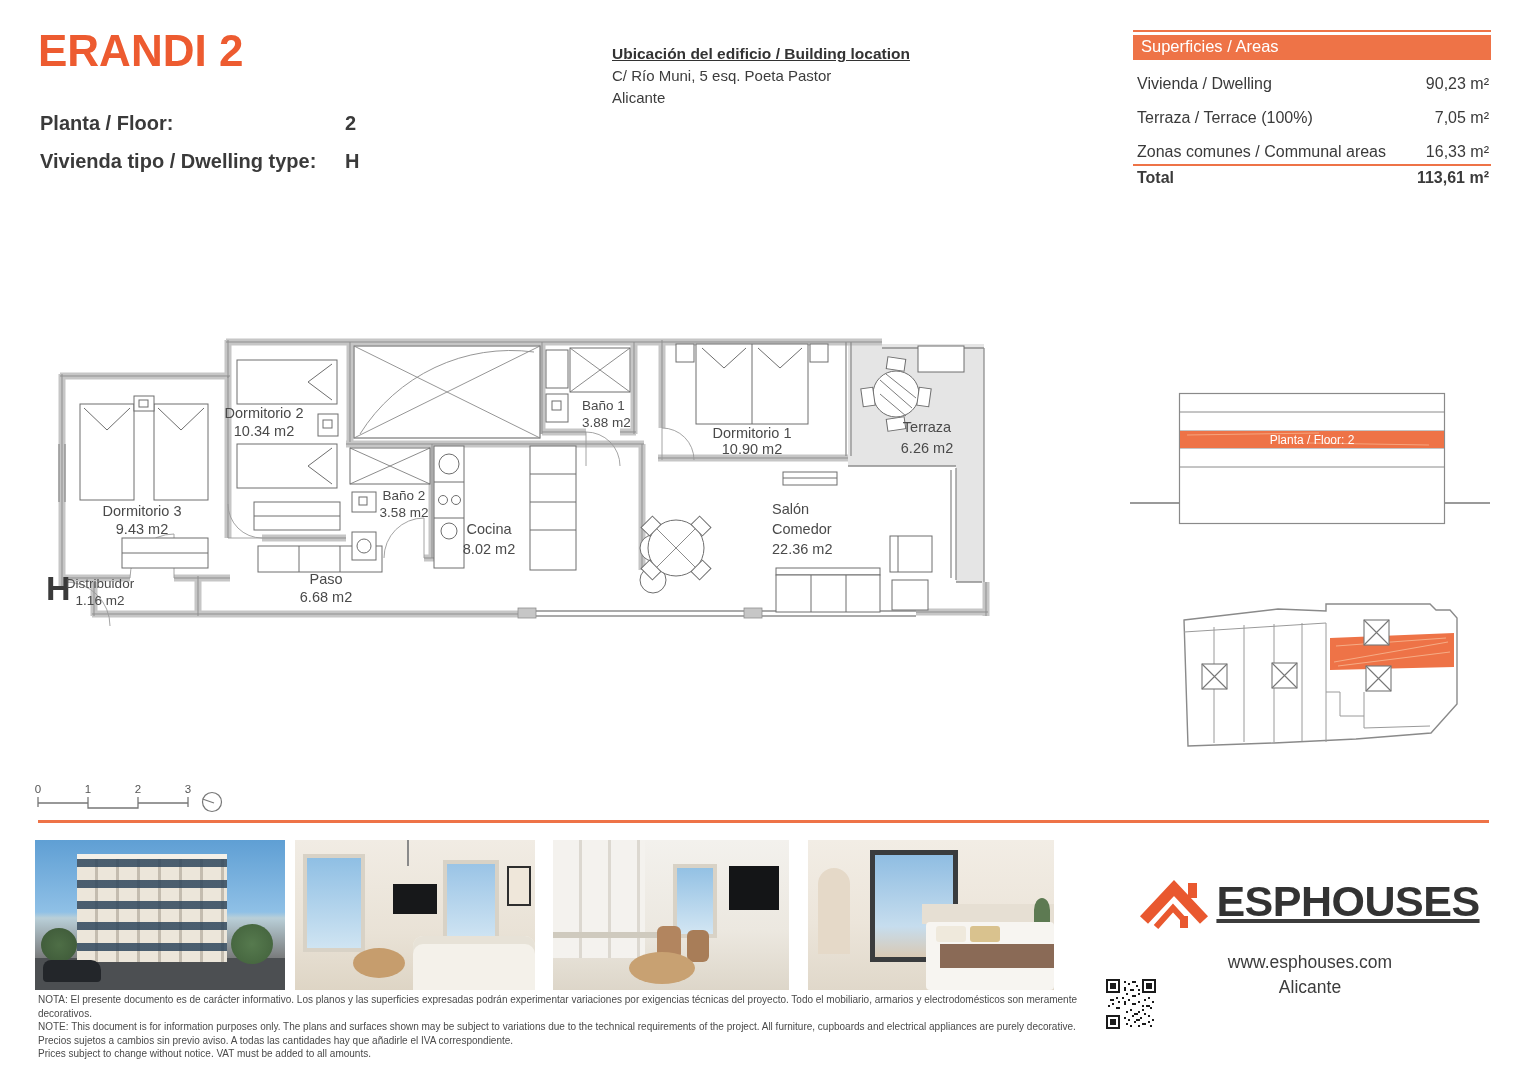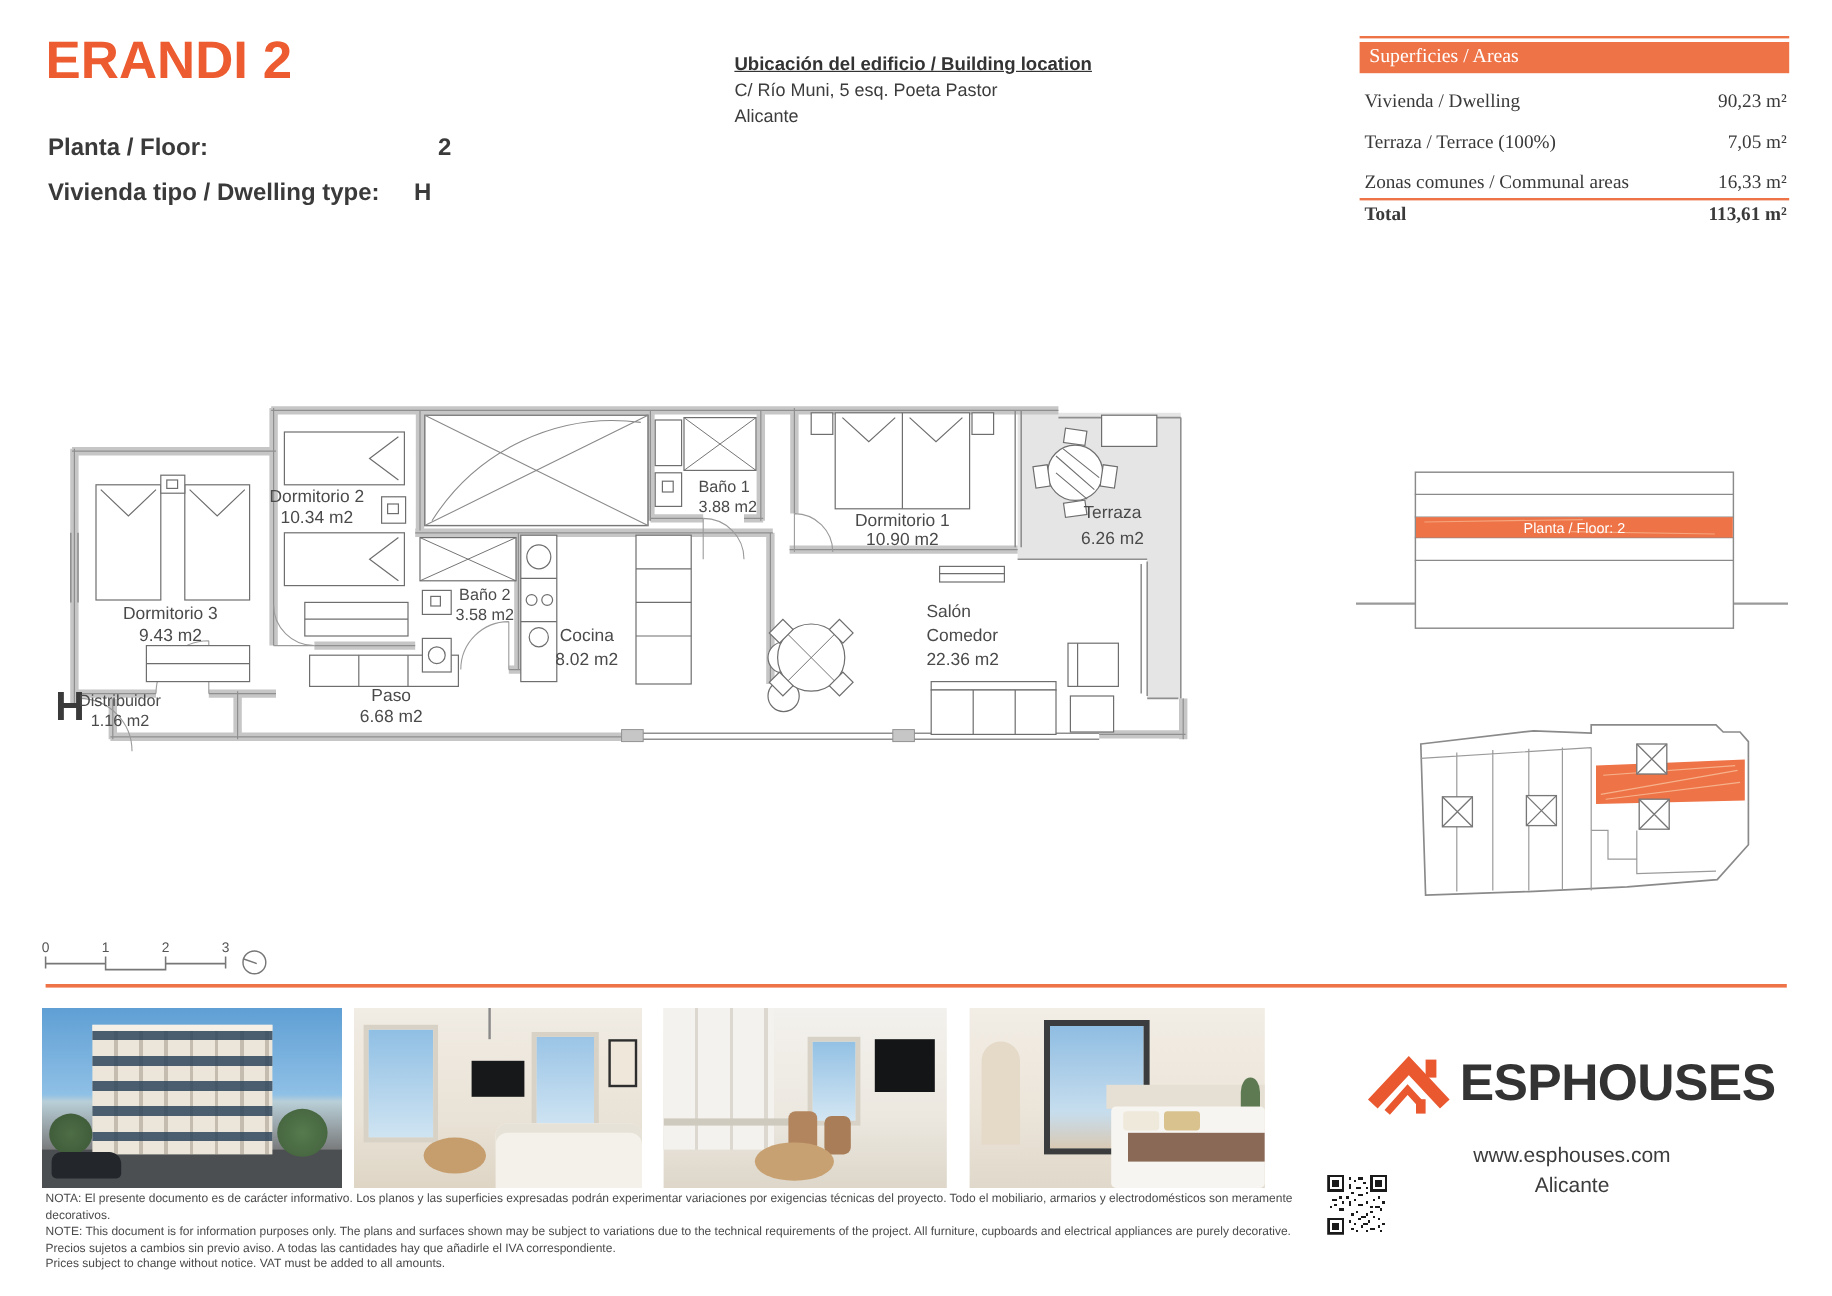--- a/index.html
+++ b/index.html
@@ -9,21 +9,21 @@
   .abs { position:absolute; }
 
   
   .title { left:38px; top:26px; font-size:44px; font-weight:800; letter-spacing:0px; color:#ED5B30; }
   .meta-row { left:40px; width:420px; display:flex; font-size:20px; font-weight:700; color:#3a3a3a; }
   .meta-row .lbl { width:305px; }
   .loc { left:612px; top:43px; width:440px; font-size:15px; color:#3c3c3c; line-height:22px; }
   .loc .loc-title { font-weight:700; text-decoration:underline; font-size:15.5px; color:#333; }
 
   
-  .areas { left:1133px; top:30px; width:358px; font-size:16px; color:#3a3a3a;font-family:Liberation Serif, serif; }
+  .areas { left:1133px; top:30px; width:358px; font-size:16px; color:#3a3a3a; }
   .areas .toprule { height:2px; background:#EE7347; margin-bottom:3px; }
   .areas .hdr { background:#EE7347; color:#fff; padding:2px 8px 4px 8px; font-size:16.5px; }
   .areas .row { display:flex; justify-content:space-between; padding:15px 2px 1px 4px; }
   .areas .sep { border-top:2px solid #EE7347; margin-top:2px; }
   .areas .total { font-weight:700; padding:3px 2px 0 4px; display:flex; justify-content:space-between; }
 
   
   svg text { font-family:"Liberation Sans", sans-serif; }
   .plan-label { font-size:14.5px; fill:#4a4a4a; }
   .plan-label-s { font-size:13.5px; fill:#4a4a4a; }
@@ -65,35 +65,35 @@
   #photo4 .bed { left:118px; top:82px; width:128px; height:68px; background:#f7f5f1; border-radius:4px; }
   #photo4 .head { left:114px; top:64px; width:132px; height:20px; background:#e6dfd3; }
   #photo4 .throw { left:132px; top:104px; width:114px; height:24px; background:#8a6a56; }
   #photo4 .pil1 { left:128px; top:86px; width:30px; height:16px; background:#efe9dc; border-radius:3px; }
   #photo4 .pil2 { left:162px; top:86px; width:30px; height:16px; background:#d9c28e; border-radius:3px; }
   #photo4 .plant { left:226px; top:58px; width:16px; height:24px; border-radius:50% 50% 0 0; background:#5d7a52; }
 
   
   .notes { left:38px; top:993px; width:1040px; font-size:10px; color:#4a4a4a; line-height:13.5px; }
   .brand { left:1120px; top:874px; width:380px; text-align:center; color:#3c3c3c; }
-  .brand-row { display:flex; align-items:flex-end; justify-content:center; gap:4px; }
+  .brand-row { display:flex; align-items:center; justify-content:center; gap:4px;text-decoration:underline; }
   .brand-name { font-size:43px; font-weight:700; color:#333; letter-spacing:-0.5px; }
   .brand-sub { font-size:17px; margin-top:2px; }
   .brand-contact { margin-top:22px; font-size:17.5px; line-height:24.5px; }
   .wa { vertical-align:-3px; margin-left:4px; }
   .qr { left:1106px; top:979px; width:50px; height:50px; }
 </style>
 </head>
 <body>
 
 <div class="page">
 
   <div class="abs title">ERANDI 2</div>
 
-  <div class="abs meta-row" style="top:112px;gap:20px;">
+  <div class="abs meta-row" style="top:112px;">
     <span class="lbl">Planta / Floor:</span>
     <span>2</span>
   </div>
   <div class="abs meta-row" style="top:150px;">
     <span class="lbl">Vivienda tipo / Dwelling type:</span>
     <span>H</span>
   </div>
 
   <div class="abs loc">
     <div class="loc-title">Ubicación del edificio / Building location</div>

